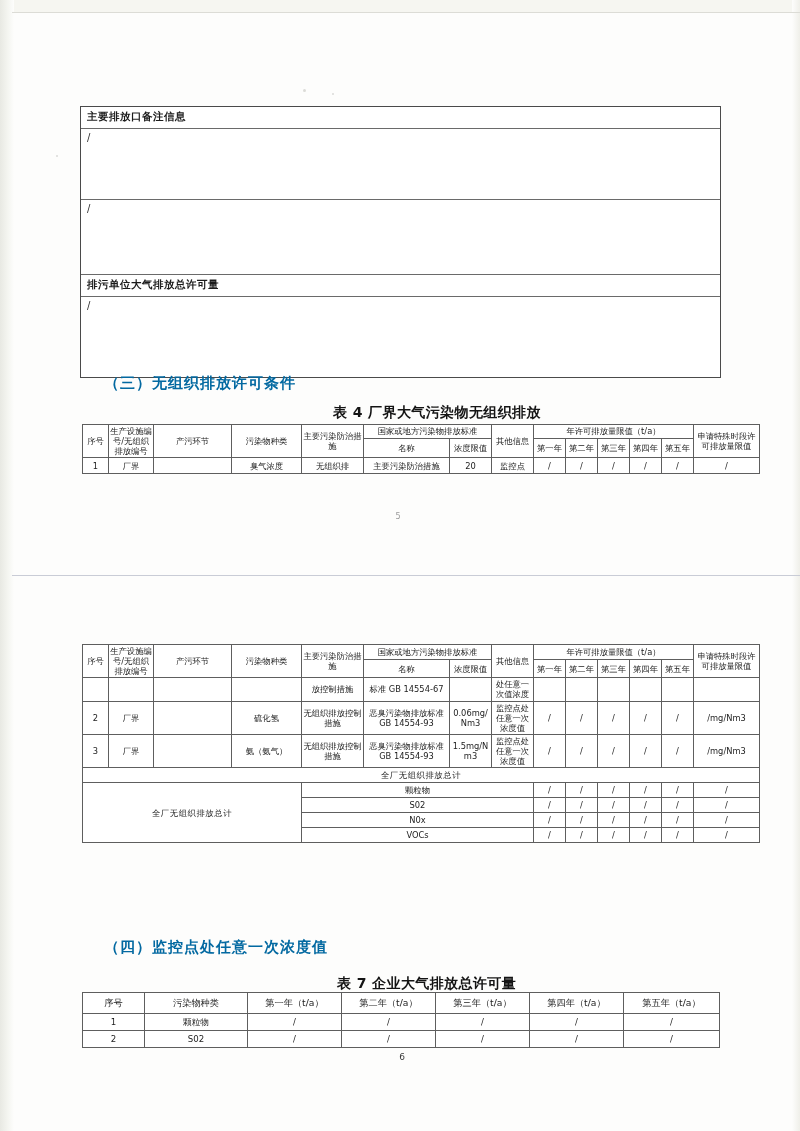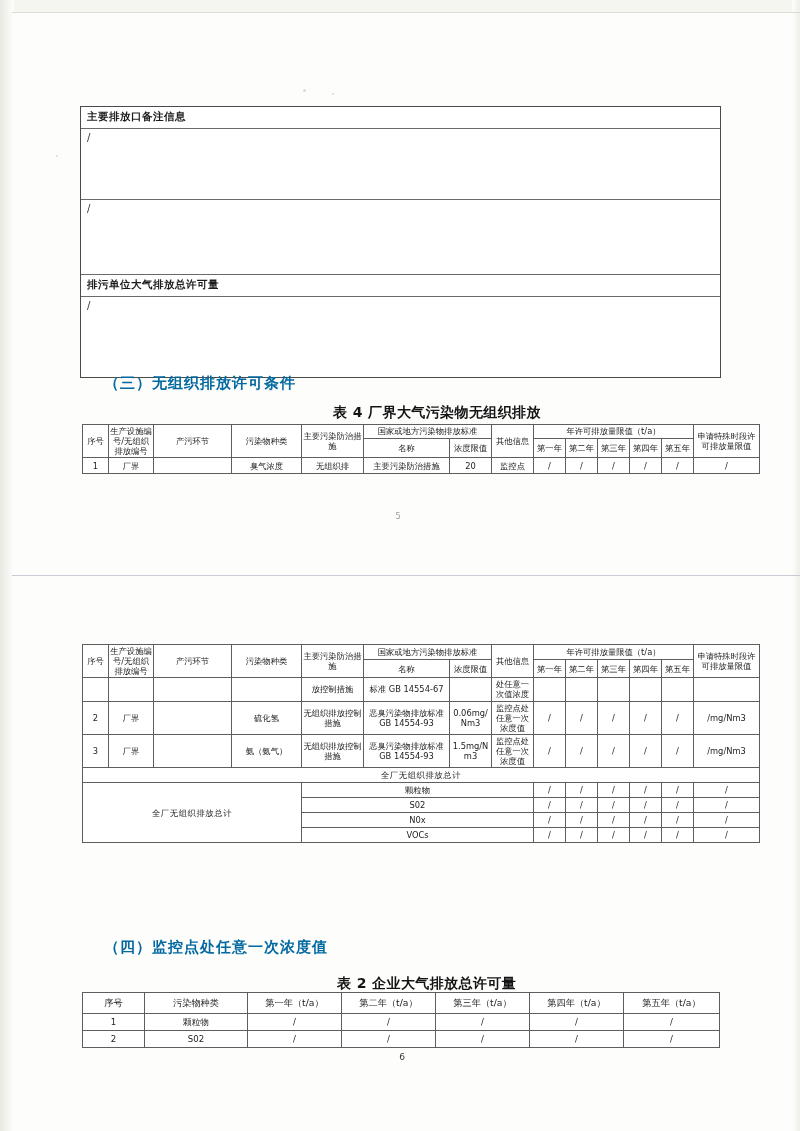--- a/index.html
+++ b/index.html
@@ -394,21 +394,21 @@
           <td>/</td>
           <td>/</td>
           <td>/</td>
           <td>/</td>
           <td>/</td>
         </tr>
       </tbody>
     </table>
 
     <div class="h-section s4">（四）监控点处任意一次浓度值</div>
-    <div class="tbl-caption c5">表 2  企业大气排放总许可量</div>
+    <div class="tbl-caption c5">表 7  企业大气排放总许可量</div>
 
     <table class="grid outer-thick" id="table5">
       <colgroup>
         <col style="width:62px">
           <col style="width:103px">
           <col style="width:94px">
           <col style="width:94px">
         <col style="width:94px">
           <col style="width:94px">
           <col style="width:96px">

